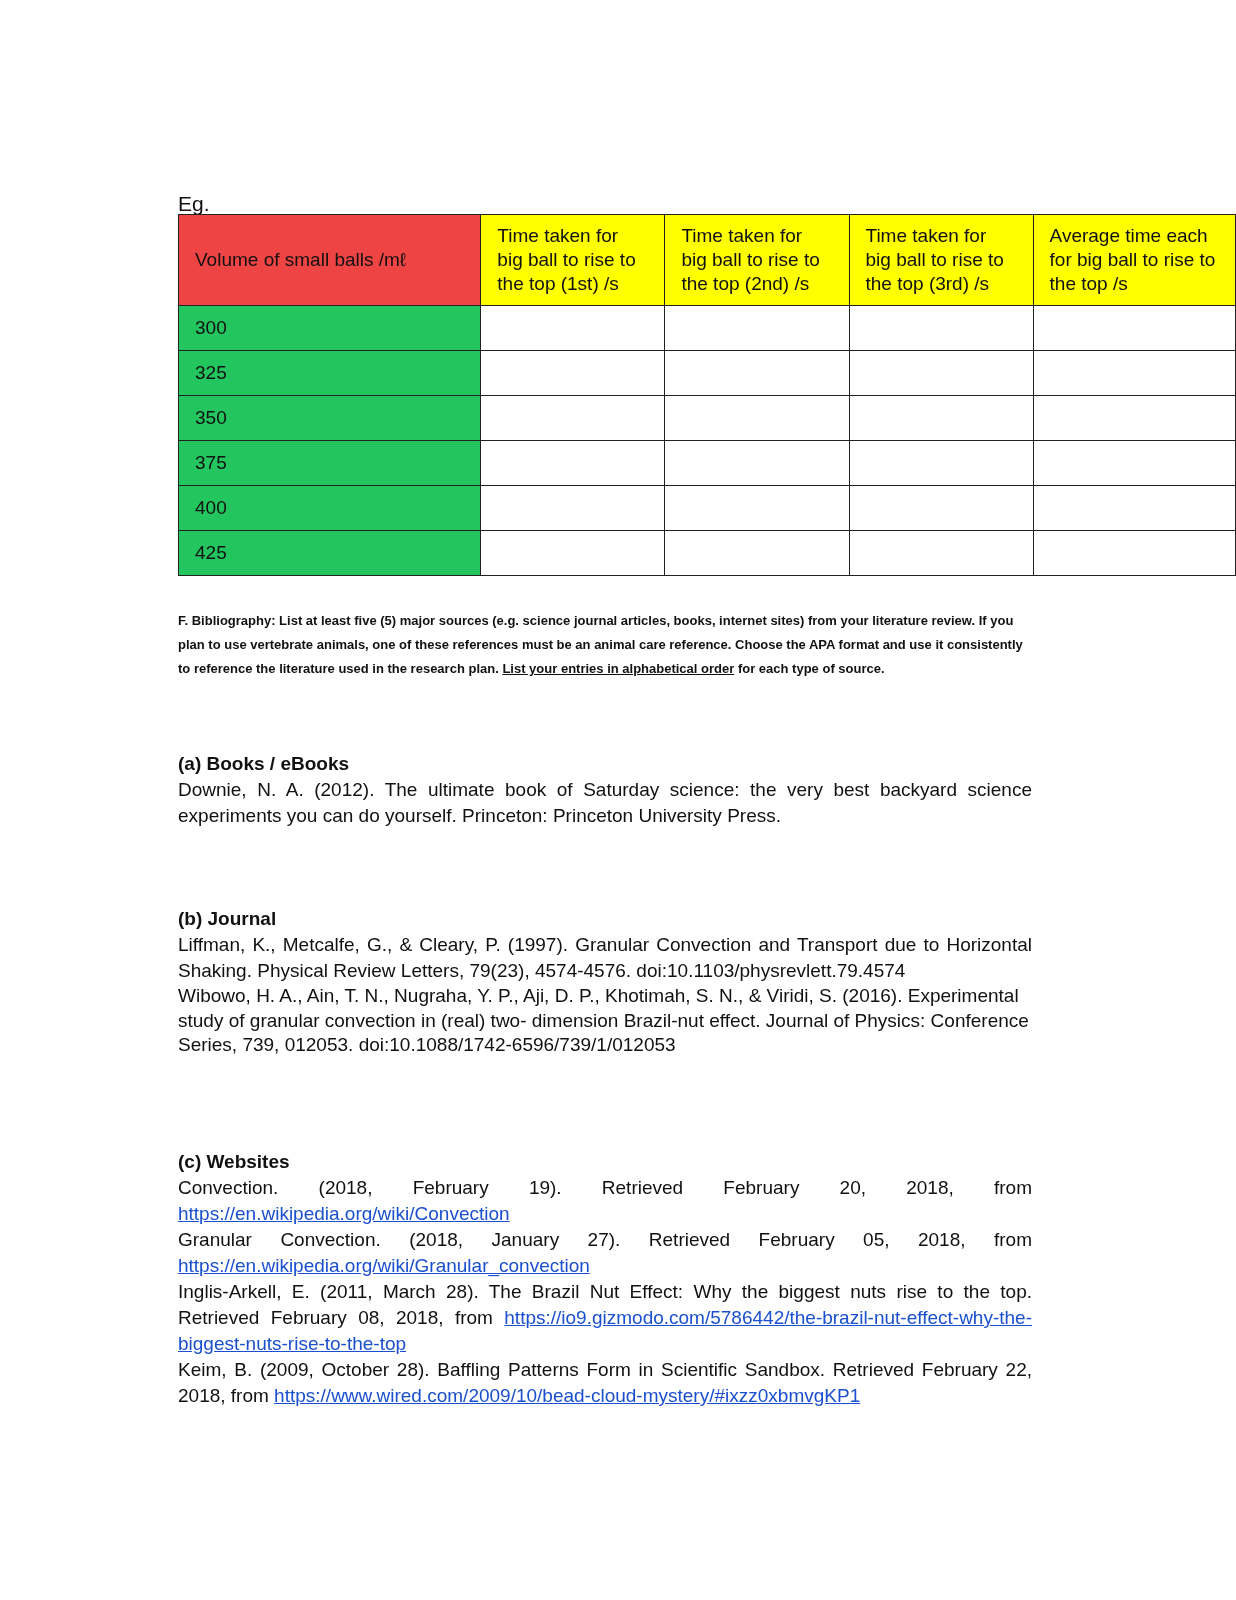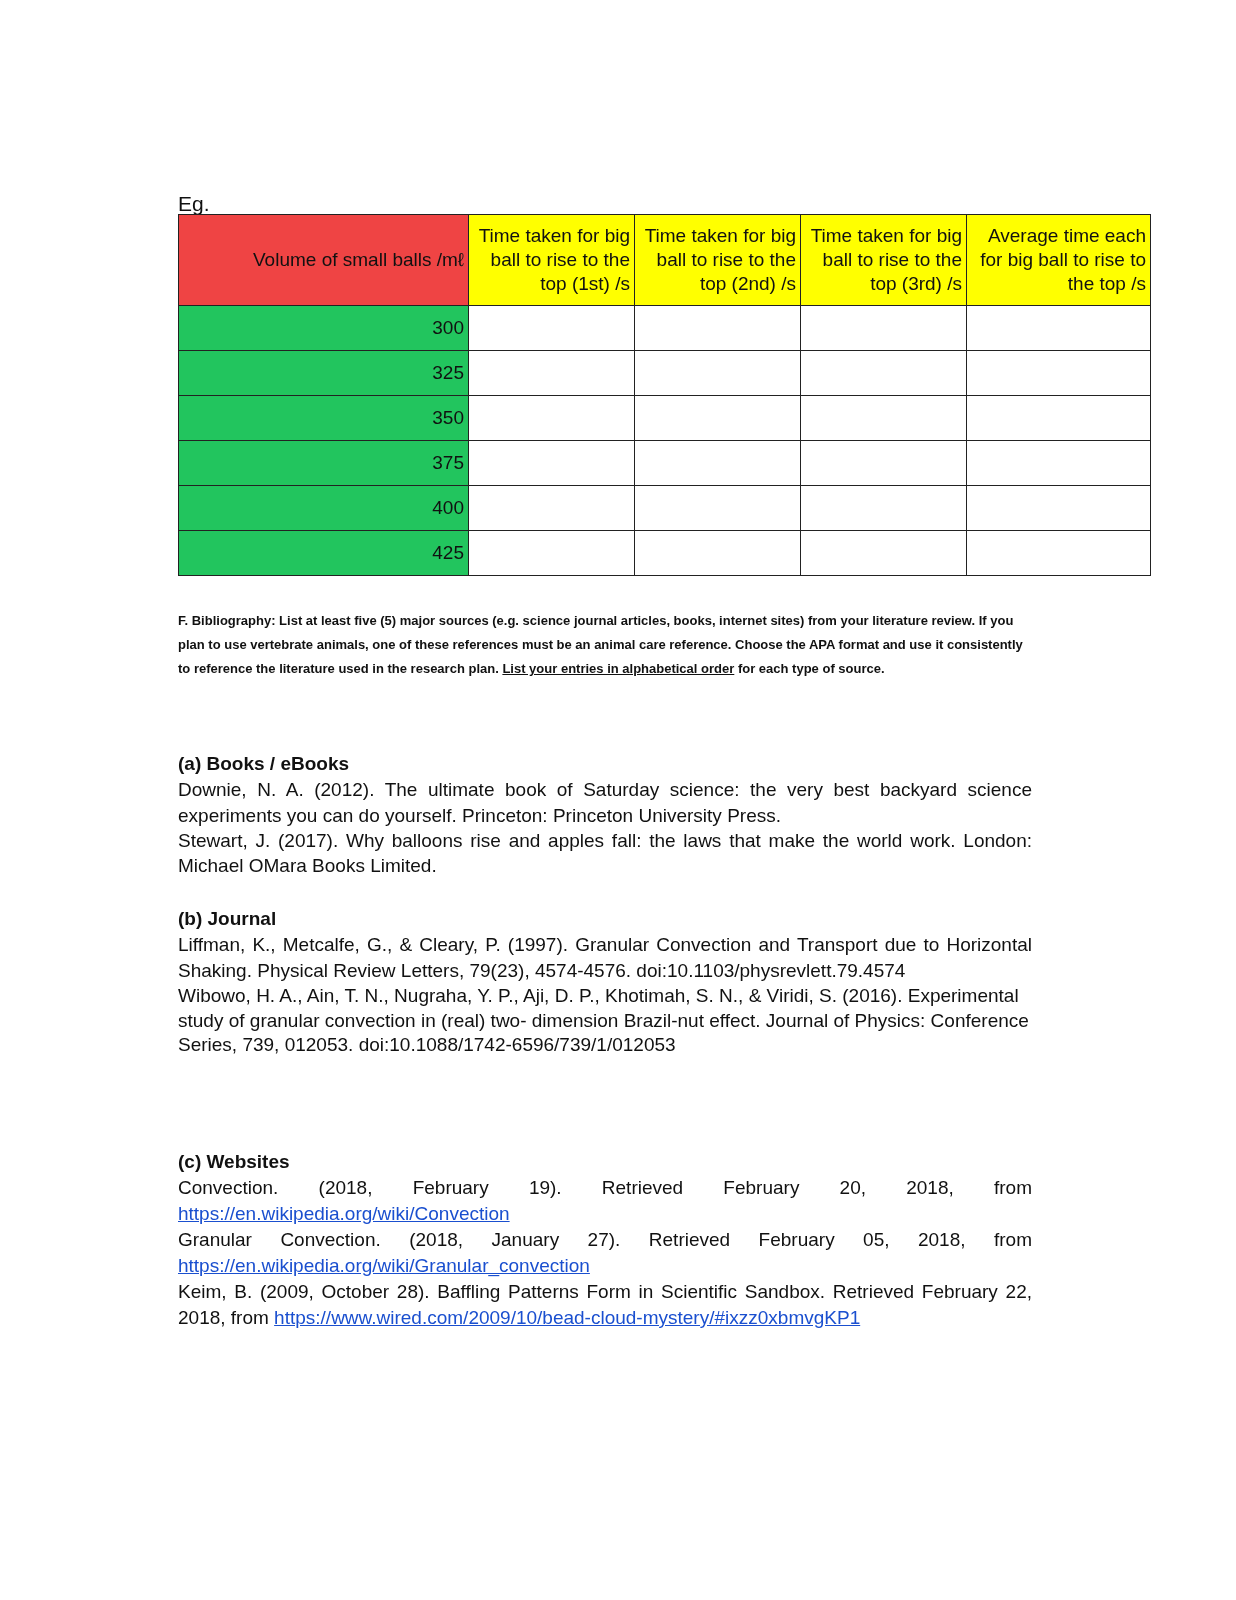--- a/index.html
+++ b/index.html
@@ -1,22 +1,22 @@
 <!DOCTYPE html>
 <html><head>
 <meta charset="utf-8">
 <style>
   html, body { margin: 0; padding: 0; background: #ffffff; }
   body { width: 1236px; height: 1600px; position: relative; overflow: hidden;
          font-family: "Liberation Sans", sans-serif; color: #111; }
   .eg { position: absolute; left: 178px; top: 192px; font-size: 21px; }
   table.data { position: absolute; left: 178px; top: 214px; border-collapse: collapse;
                font-size: 19px; }
-  table.data td, table.data th { border: 1.5px solid #222; text-align: right;
-               font-weight: normal; padding: 0 4px; line-height: 24px; }
+  table.data td, table.data th { border: 1.5px solid #222; text-align: left;
+               font-weight: normal; padding: 0 16px; line-height: 24px; }
   .hdr-green { background: #ef4444; width: 281px; height: 90px; margin-top: 17px; }
   .hdr-yellow { background: #ffff00; width: 157px; height: 90px; }
   .hdr-yellow.last { width: 175px; }
   td.vol { background: #22c55e; height: 44px; }
   td.blank { background: #fff; }
   .bib-intro { position: absolute; left: 178px; top: 609px; width: 860px;
                font-weight: bold; font-size: 13px; line-height: 24px; }
   .u { text-decoration: underline; }
   .section { position: absolute; left: 178px; width: 854px; font-size: 19px; line-height: 26px; }
   .section h3 { margin: 0; font-size: 19px; font-weight: bold; line-height: 26px; }
@@ -83,33 +83,35 @@
 </tbody>
   </table>
 
 <div class="bib-intro">
   <span>F. Bibliography: List at least five (5) major sources (e.g. science journal articles, books, internet sites) from your literature review. If you plan to use vertebrate animals, one of these references must be an animal care reference. Choose the APA format and use it consistently to reference the literature used in the research plan. </span><span class="u">List your entries in alphabetical order</span><span> for each type of source.</span>
 </div>
 
 <div class="section" style="top:751px;">
   <h3>(a) Books / eBooks</h3>
   <div class="entry">Downie, N. A. (2012). The ultimate book of Saturday science: the very best backyard science experiments you can do yourself. Princeton: Princeton University Press.</div>
-  <div class="entry tight">Stewart, J. (2017). Why balloons rise and apples fall: the laws that make the world work. London: Michael OMara Books Limited.</div>
 </div>
 
 <div class="section" style="top:906px;">
   <h3>(b) Journal</h3>
   <div class="entry">Liffman, K., Metcalfe, G., &amp; Cleary, P. (1997). Granular Convection and Transport due to Horizontal Shaking. Physical Review Letters, 79(23), 4574-4576. doi:10.1103/physrevlett.79.4574</div>
   <div class="entry tight" style="text-align:left;">Wibowo, H. A., Ain, T. N., Nugraha, Y. P., Aji, D. P., Khotimah, S. N., &amp; Viridi, S. (2016). Experimental study of granular convection in (real) two- dimension Brazil-nut effect. Journal of Physics: Conference Series, 739, 012053. doi:10.1088/1742-6596/739/1/012053</div>
 </div>
 
 <div class="section" style="top:1105px;margin-top:44px;">
   <h3>(c) Websites</h3>
   <div class="entry">
     <span>Convection. (2018, February 19). Retrieved February 20, 2018, from </span><a class="link">https://en.wikipedia.org/wiki/Convection</a>
   </div>
   <div class="entry">
     <span>Granular Convection. (2018, January 27). Retrieved February 05, 2018, from </span><a class="link">https://en.wikipedia.org/wiki/Granular_convection</a>
   </div>
   <div class="entry">
+    <span>Inglis-Arkell, E. (2011, March 28). The Brazil Nut Effect: Why the biggest nuts rise to the top. Retrieved February 08, 2018, from </span><a class="link">https://io9.gizmodo.com/5786442/the-brazil-nut-effect-why-the-biggest-nuts-rise-to-the-top</a>
+  </div>
+  <div class="entry">
     <span>Keim, B. (2009, October 28). Baffling Patterns Form in Scientific Sandbox. Retrieved February 22, 2018, from </span><a class="link">https://www.wired.com/2009/10/bead-cloud-mystery/#ixzz0xbmvgKP1</a>
   </div>
 </div>
 
 </body></html>

